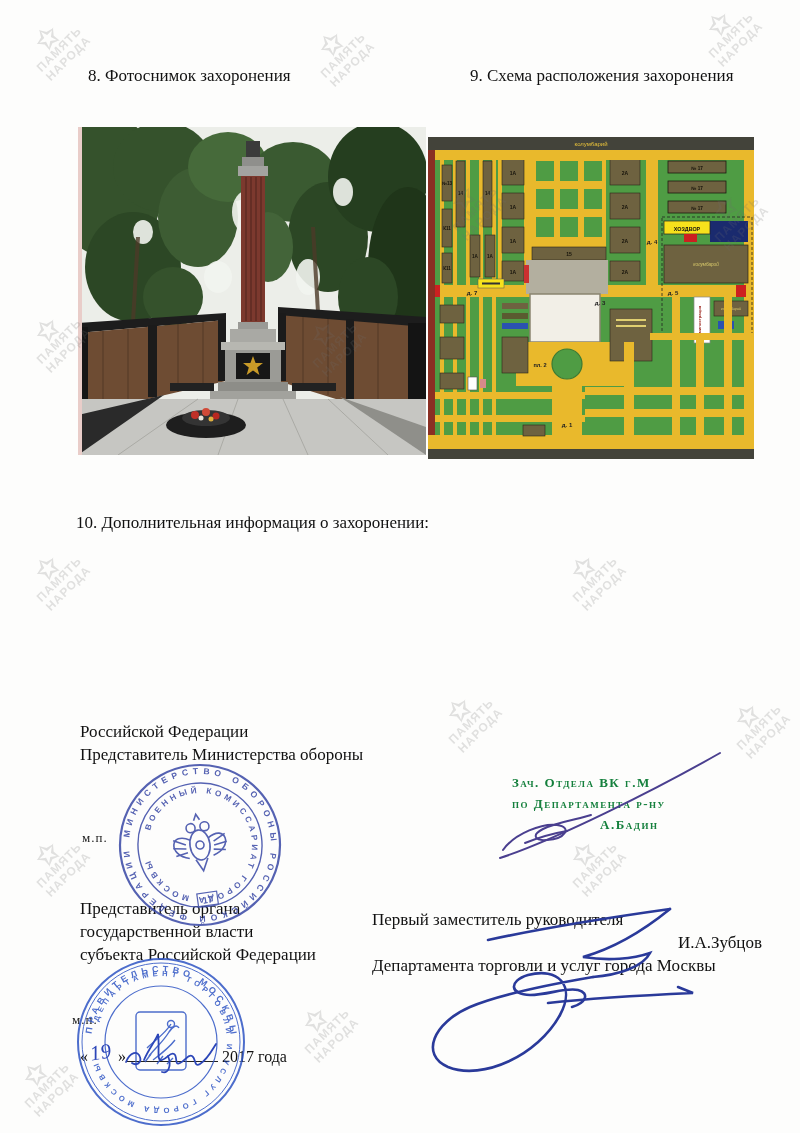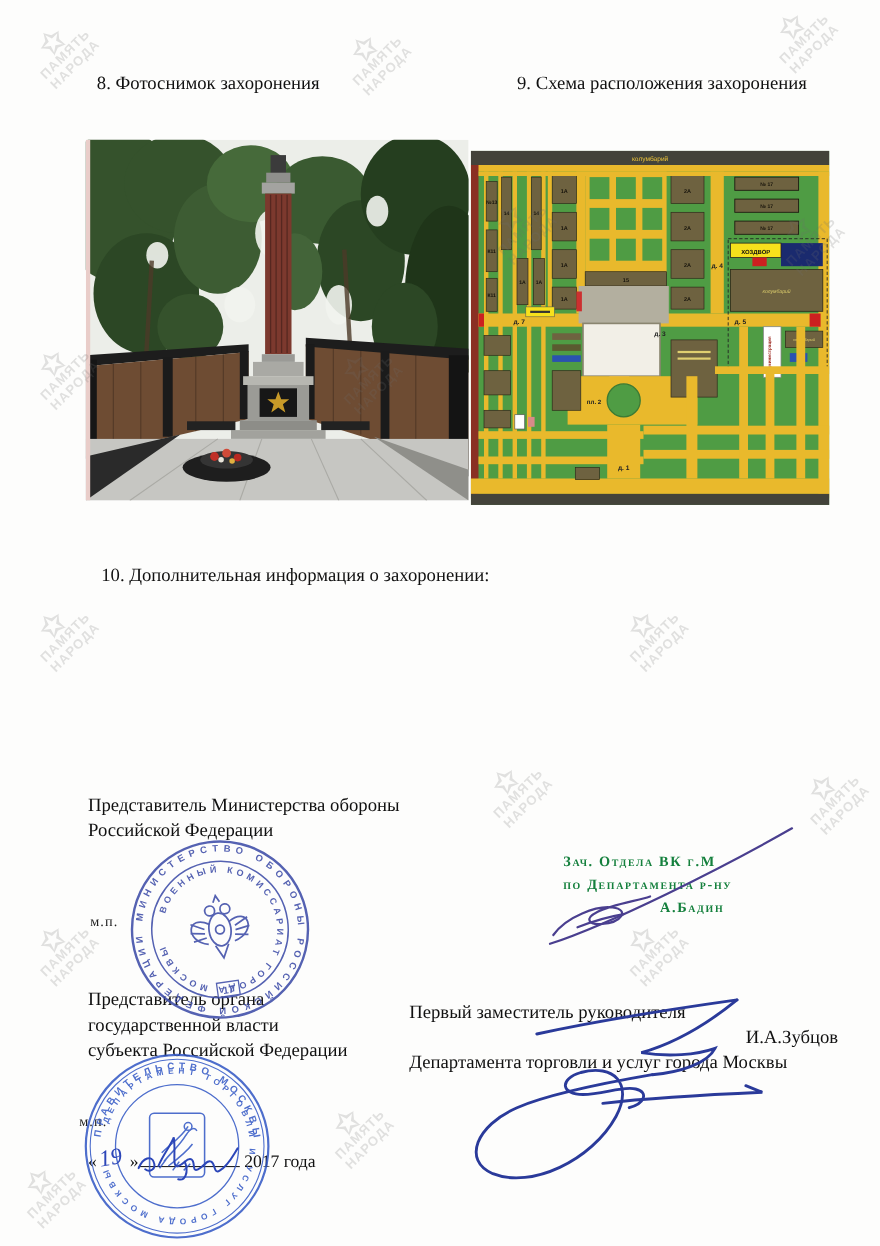--- a/index.html
+++ b/index.html
@@ -300,25 +300,25 @@
         <rect x="244" y="160" width="8" height="138"></rect>
         <rect x="268" y="202" width="8" height="96"></rect>
         <rect x="296" y="160" width="8" height="138"></rect>
         <rect x="222" y="196" width="104" height="7"></rect>
       </g>
       <rect x="95" y="288" width="22" height="11" fill="#6e6240" stroke="#2b2718" stroke-width="0.6"></rect>
       <rect x="7" y="19" width="319" height="4" fill="#e9b92c"></rect>
     </svg>
   </div>
 
-  <div class="abs caption" style="left:92px;top:513px;">10. Дополнительная информация о захоронении:</div>
+  <div class="abs caption" style="left:76px;top:513px;">10. Дополнительная информация о захоронении:</div>
 
   <div class="abs bodytext" style="left:80px;top:720px;">
+    <div>Российской Федерации</div>
     <div>Представитель Министерства обороны</div>
-    <div>Российской Федерации</div>
   </div>
 
   <div class="abs mp" style="left:82px;top:830px;">м.п.</div>
 
   <div class="abs ink" style="left:117px;top:762px;opacity:.88;">
     <svg width="166" height="166" viewBox="-83 -83 166 166">
       <g stroke="#3e4da8" fill="none" transform="rotate(-8)">
         <circle r="80" stroke-width="2.2"></circle>
         <circle r="62" stroke-width="1.4"></circle>
         <defs>

